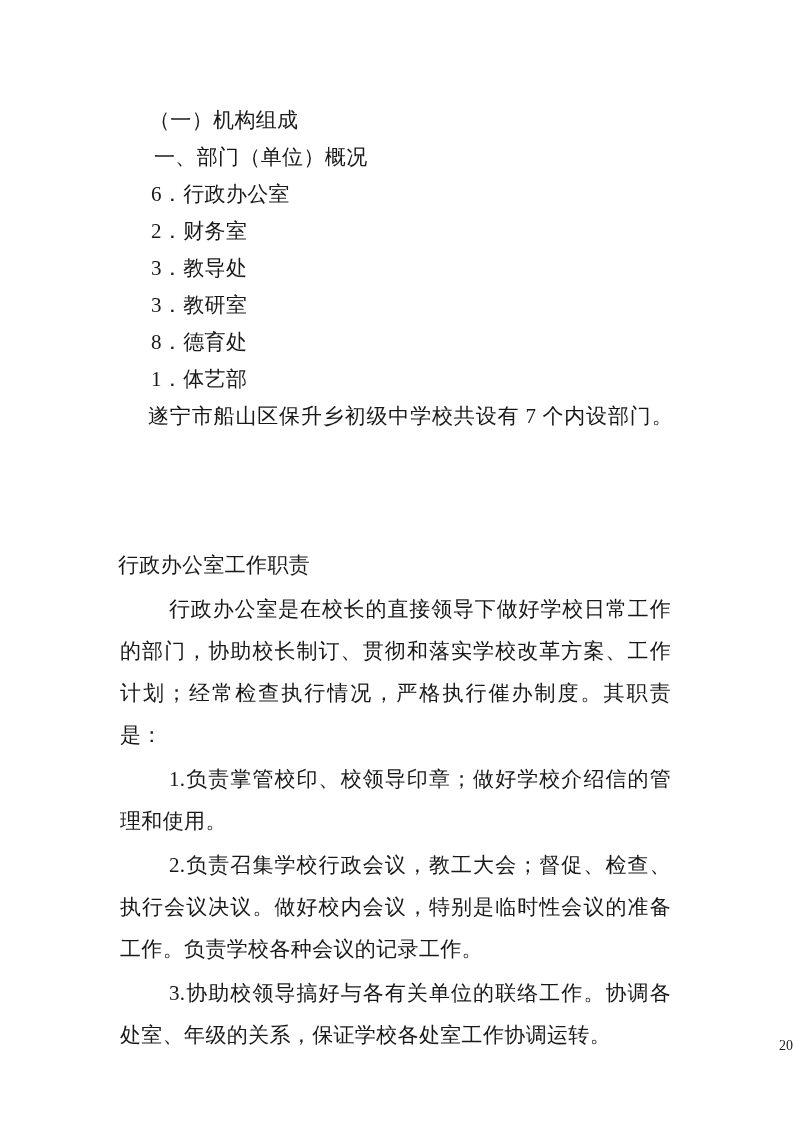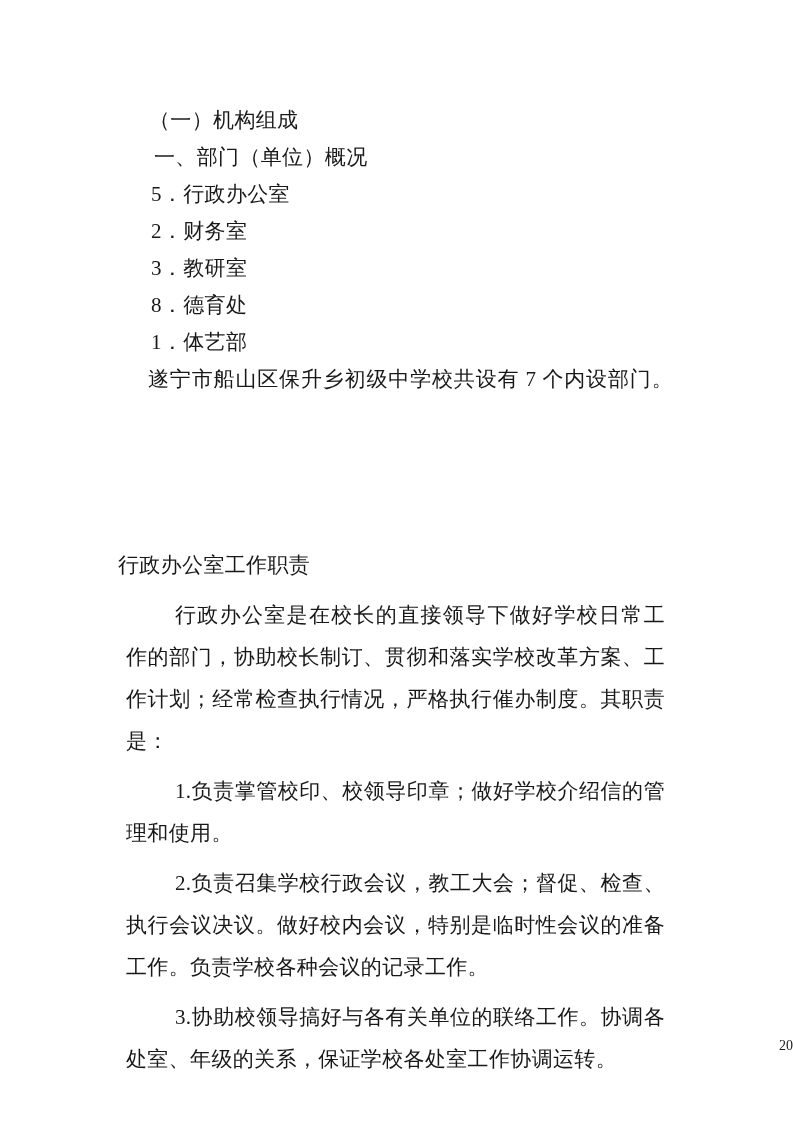--- a/index.html
+++ b/index.html
@@ -43,21 +43,21 @@
     width: 555px;
     font-size: 21px;
     line-height: 42px;
     letter-spacing: 0.35px;
   }
   .duties-title {
     height: 42px;
     text-align: left;
   }
   .duties p {
-    margin: 8px;
+    margin: 2px;
     text-indent: 49px;
     text-align: justify;
   }
   
   .page-number {
     position: absolute;
     left: 0;
     top: 1038px;
     width: 100%;
     text-align: right;
@@ -67,22 +67,23 @@
   }
 </style>
 </head>
 <body>
 
 <div class="page">
 
   <div class="overview">
     <div class="line indent-h2">（一）机构组成</div>
     <div class="line indent-h1">一、部门（单位）概况</div>
-    <div class="line indent-num">5．行政办公室</div>
+    <div class="line indent-num">6．行政办公室</div>
     <div class="line indent-num">2．财务室</div>
+    <div class="line indent-num">3．教导处</div>
     <div class="line indent-num">3．教研室</div>
     <div class="line indent-num">8．德育处</div>
     <div class="line indent-num">1．体艺部</div>
     <div class="summary-line">遂宁市船山区保升乡初级中学校共设有 7 个内设部门。</div>
   </div>
 
   <div class="duties">
     <div class="duties-title">行政办公室工作职责</div>
     <p>行政办公室是在校长的直接领导下做好学校日常工作的部门，协助校长制订、贯彻和落实学校改革方案、工作计划；经常检查执行情况，严格执行催办制度。其职责是：</p>
     <p>1.负责掌管校印、校领导印章；做好学校介绍信的管理和使用。</p>

